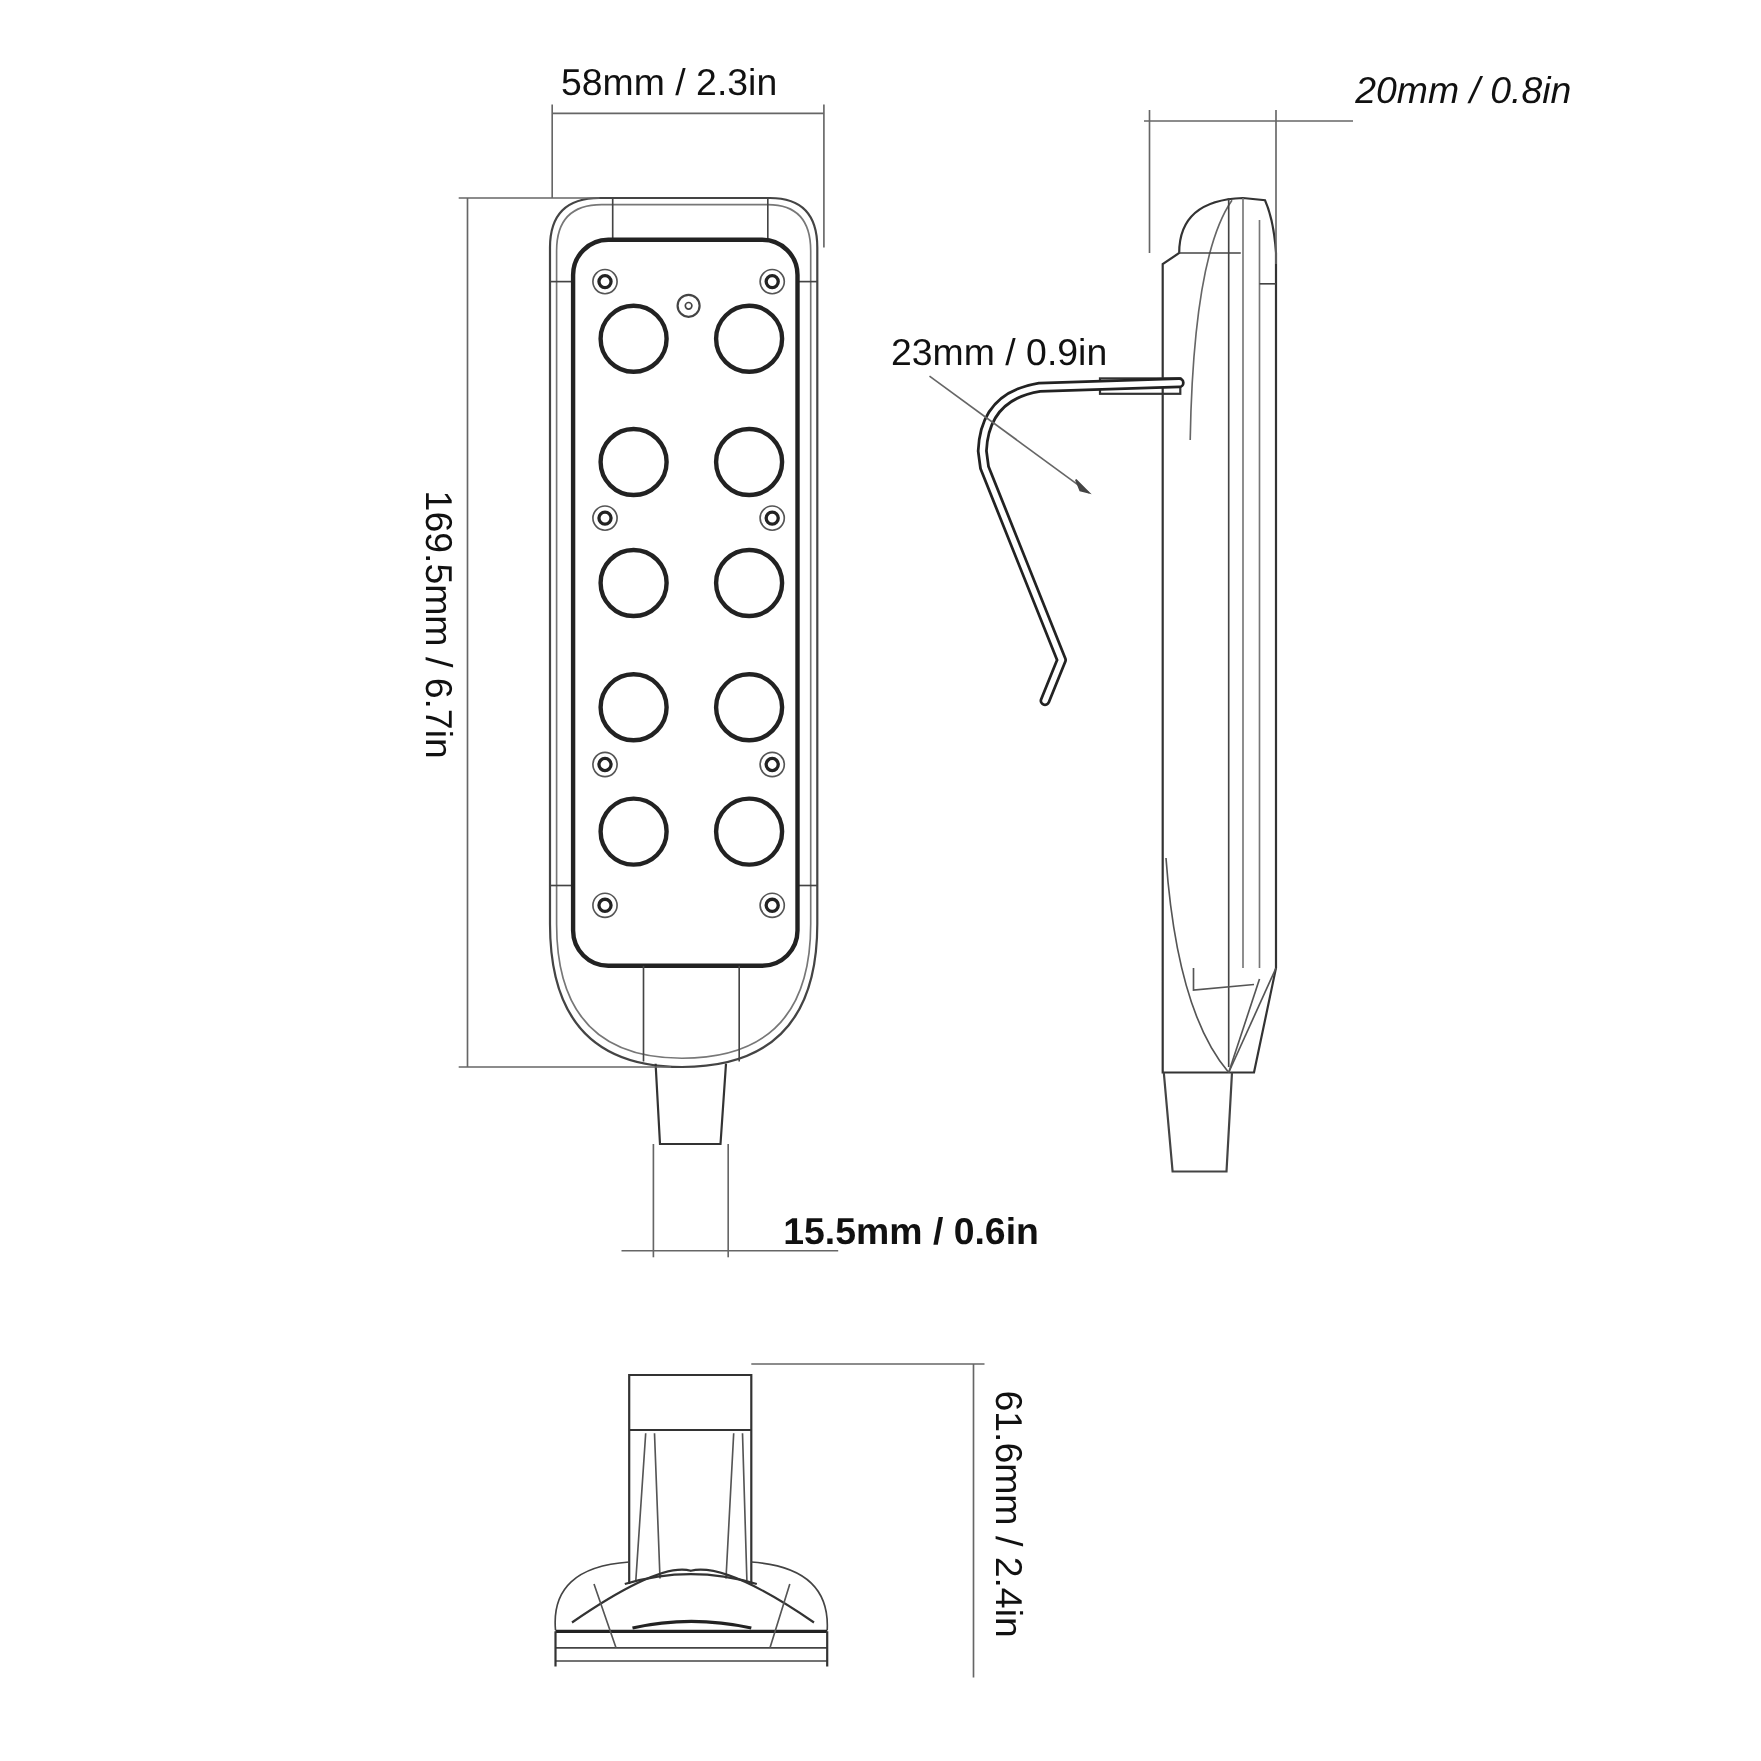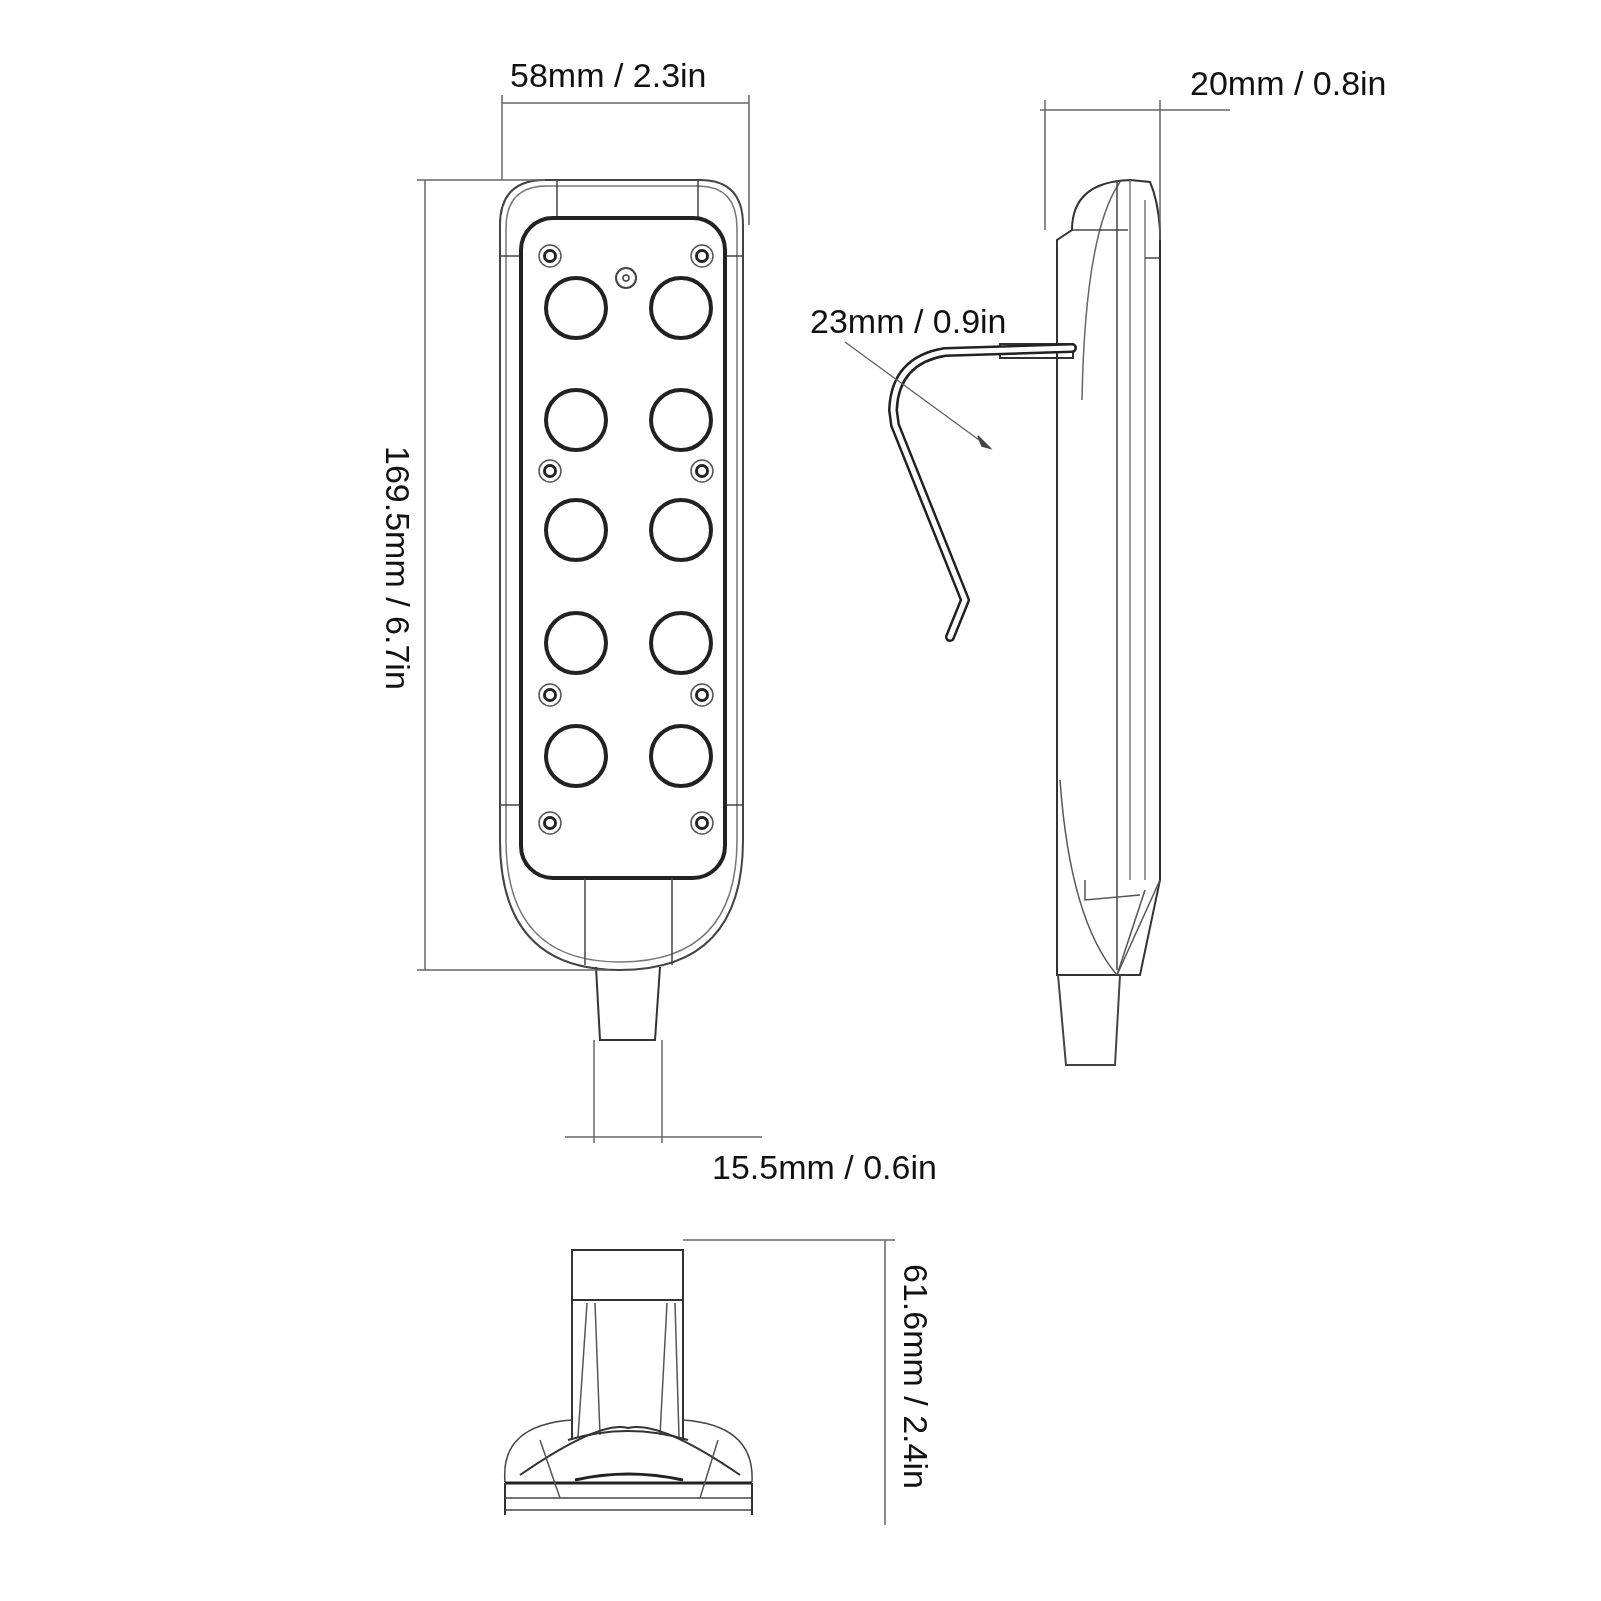--- a/index.html
+++ b/index.html
@@ -137,19 +137,19 @@
       <path d="M 575 1480 Q 628 1468 683 1480" stroke="#222" stroke-width="3"></path>
     </g>
 
     <g stroke="#666" stroke-width="1.5" fill="none">
       <line x1="683" y1="1240" x2="895" y2="1240"></line>
       <line x1="885" y1="1240" x2="885" y2="1525"></line>
     </g>
   </svg>
 
   <div class="dim-label" style="left:510px; top:58px;">58mm / 2.3in</div>
-  <div class="dim-label" style="left:1190px; top:66px;">20mm / 0.8in</div>
+  <div class="dim-label" style="left:1232px; top:66px;font-style:italic;">20mm / 0.8in</div>
   <div class="dim-label" style="left:810px; top:304px;">23mm / 0.9in</div>
   <div class="dim-label vert" style="left:415px; top:446px;">169.5mm / 6.7in</div>
-  <div class="dim-label" style="left:712px; top:1150px;">15.5mm / 0.6in</div>
+  <div class="dim-label" style="left:712px; top:1103px;font-weight:bold;">15.5mm / 0.6in</div>
   <div class="dim-label vert" style="left:933px; top:1264px;">61.6mm / 2.4in</div>
 
 </div>
 
 </body></html>

